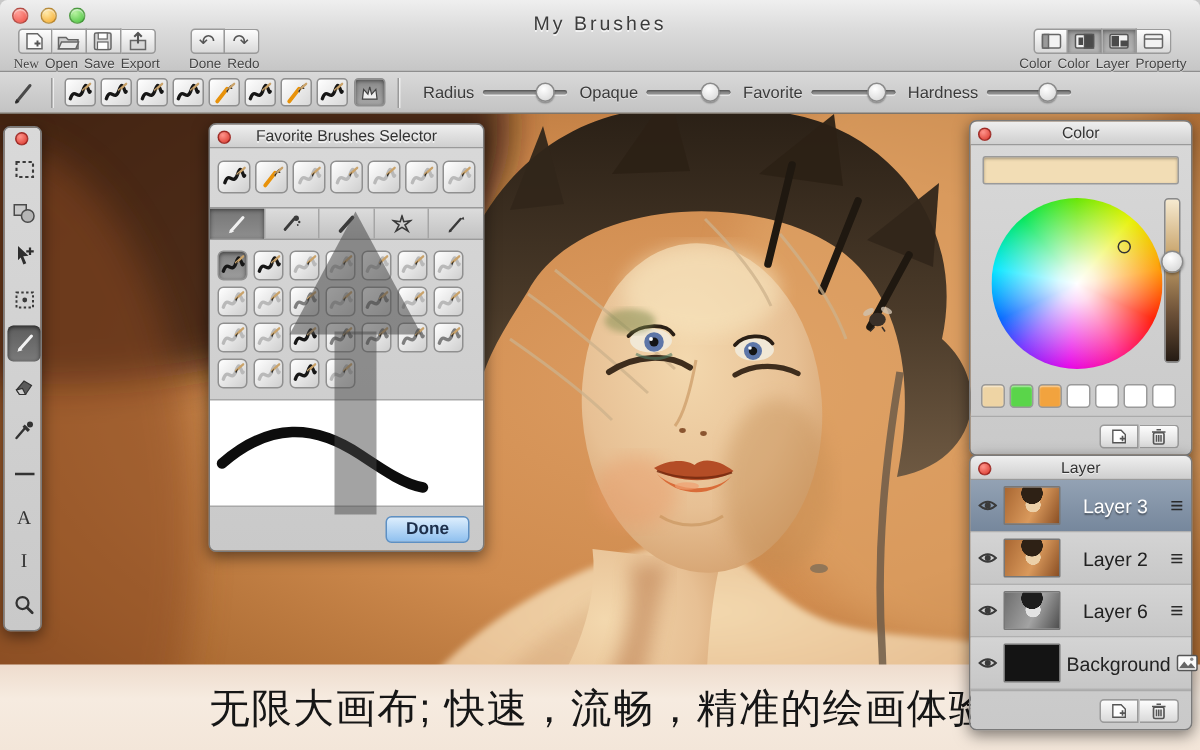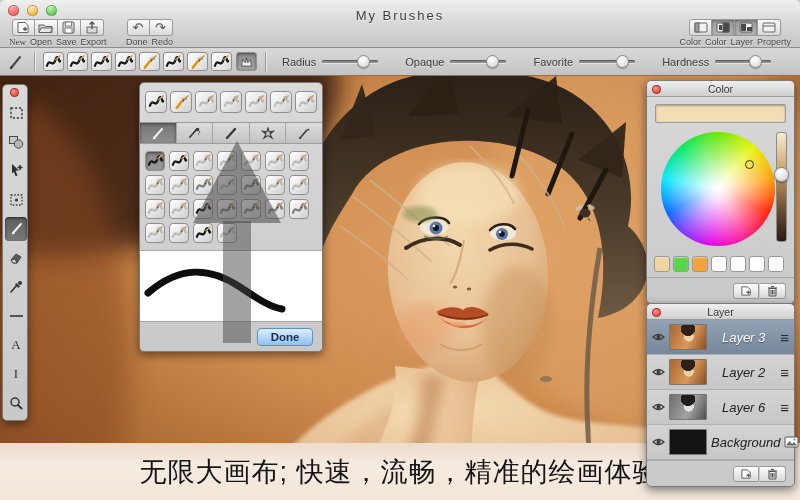--- a/index.html
+++ b/index.html
@@ -120,21 +120,21 @@
   #swatch-row { display:flex; gap:3px; padding:4px 7px 5px 7px; }
   .swatch { width:16px; height:16px; border:1px solid #9a9a9a; border-radius:3px; box-shadow:inset 0 1px 1px rgba(255,255,255,.5); cursor:default; }
   .panel-footer { height:26px; border-top:1px solid #aaa; display:flex; align-items:center; justify-content:flex-end; gap:1px; padding:0 8px; border-radius:0 0 5px 5px; }
   .foot-btn { width:26px; height:16px; display:flex; align-items:center; justify-content:center;
     background:linear-gradient(#fdfdfd,#d9d9d9); border:1px solid #9a9a9a; cursor:default; }
   .foot-btn.left { border-radius:3px 0 0 3px; }
   .foot-btn.right { border-radius:0 3px 3px 0; border-left:none; }
 
   
   #layer-panel { left:646px; top:303px; width:149px; }
-  .layer-row { height:35px; display:flex; align-items:center; gap:4px; padding:0 5px; border-bottom:1px solid #b0b0b0; background:linear-gradient(#d4d4d4,#c7c7c7); cursor:default;font-style:italic; }
+  .layer-row { height:35px; display:flex; align-items:center; gap:4px; padding:0 5px; border-bottom:1px solid #b0b0b0; background:linear-gradient(#d4d4d4,#c7c7c7); cursor:default; }
   .layer-row.sel { background:linear-gradient(#93a2b4,#76879c); }
   .layer-row.sel .lname { color:#fff; text-shadow:0 1px 1px rgba(0,0,0,.4); }
   .lthumb { width:38px; height:26px; border:1px solid #777; border-radius:1px; flex:none; }
   .lthumb.color { background:
       radial-gradient(circle at 50% 16%, #2e2115 0 26%, rgba(0,0,0,0) 27%),
       radial-gradient(circle at 52% 48%, #ecd0a8 0 22%, rgba(0,0,0,0) 23%),
       linear-gradient(115deg,#a96732,#d9995c 55%,#8a4f24); }
   .lthumb.gray { background:
       radial-gradient(circle at 50% 16%, #1d1d1d 0 26%, rgba(0,0,0,0) 27%),
       radial-gradient(circle at 52% 48%, #e2e2e2 0 22%, rgba(0,0,0,0) 23%),
@@ -431,21 +431,21 @@
             <path d="M10.5,6.5 L12.5,4.5 L11,8 Z" fill="#222"></path>
           </svg>
         </button>
       </div>
     <button class="preset toggle-pressed" id="fav-toggle">
       <svg width="13" height="12" viewBox="0 0 16 14">
           <path d="M2,12 L3,4 L6.5,8 L8,2 L9.5,8 L13,4 L14,12 Z" fill="#efefef" stroke="#444" stroke-width="1"></path>
         </svg>
     </button>
     <div class="vsep"></div>
-    <div id="slider-row" style="display:flex;align-items:flex-start;gap:19px;">
+    <div id="slider-row" style="display:flex;align-items:flex-start;">
         <div class="sliderbox">
           <span class="slbl">Radius</span>
           <div class="track">
             <div class="thumb" style="left: calc(73% - 6px);"></div>
           </div>
         </div>
         <div class="sliderbox">
           <span class="slbl">Opaque</span>
           <div class="track">
             <div class="thumb" style="left: calc(75% - 6px);"></div>
@@ -549,20 +549,24 @@
             <svg width="14" height="14" viewBox="0 0 14 14">
               <circle cx="6" cy="6" r="4" fill="none" stroke="#333" stroke-width="1.5"></circle>
               <line x1="9" y1="9" x2="12.5" y2="12.5" stroke="#333" stroke-width="1.8" stroke-linecap="round"></line>
             </svg>
           </div>
         </div>
       </div>
   </div>
 
   <div class="panel" id="brush-panel">
+    <div class="panel-title">
+      <div class="closedot"></div>
+      <span>Favorite Brushes Selector</span>
+    </div>
     <div id="fav-row">
         <button class="bcell">
           <svg width="17" height="16" viewBox="0 0 18 16">
             <path d="M2,12 C5,3 8,15 11,6 S15,10 16,7" stroke="#161616" stroke-width="2.4" fill="none" stroke-linecap="round"></path>
             <path d="M11,6 L16,1.5" stroke="#caa36a" stroke-width="1.6" stroke-linecap="round"></path>
             <path d="M10.5,6.5 L12.5,4.5 L11,8 Z" fill="#222"></path>
           </svg>
         </button>
         <button class="bcell">
           <svg width="17" height="16" viewBox="0 0 18 16">

